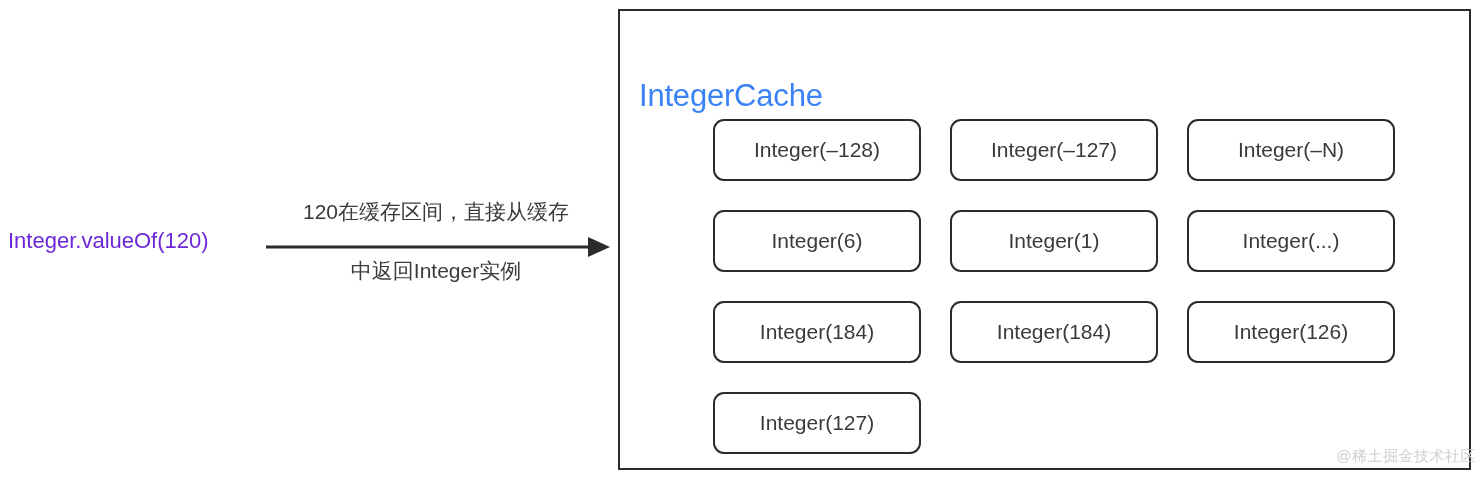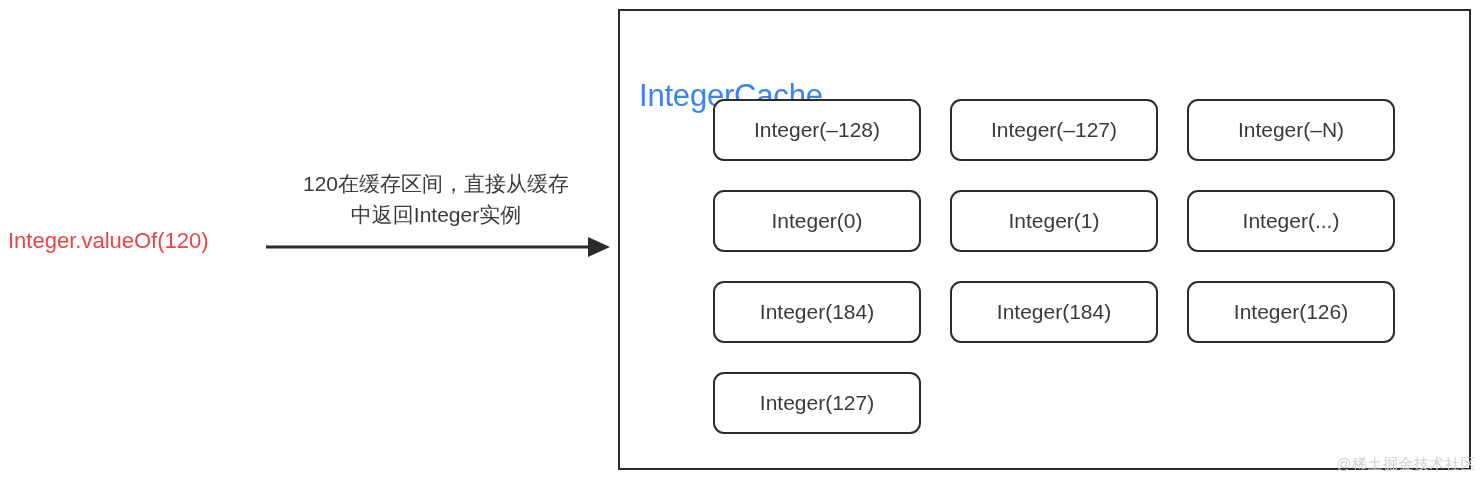--- a/index.html
+++ b/index.html
@@ -17,21 +17,21 @@
     -webkit-font-smoothing: antialiased;
   }
 
   
   #call-label {
     position: absolute;
     left: 8px;
     top: 226px;
     font-size: 22px;
     line-height: 30px;
-    color: #ef4444;
+    color: #6d28d9;
     white-space: nowrap;
   }
 
   
   #flow-arrow {
     position: absolute;
     left: 266px;
     top: 232px;
     width: 344px;
     height: 30px;
@@ -39,21 +39,21 @@
   #arrow-caption {
     position: absolute;
     left: 262px;
     top: 168px;
     width: 348px;
     text-align: center;
     font-size: 21px;
     line-height: 31px;
     color: #3a3a3a;
   }
-  #arrow-caption .cap-line { display: block; }
+  #arrow-caption .cap-line { display: block; margin-top: 28px; }
 
   
   #cache-panel {
     position: absolute;
     left: 618px;
     top: 9px;
     width: 853px;
     height: 461px;
     box-sizing: border-box;
     border: 2px solid #2b2b2b;
@@ -66,21 +66,21 @@
     font-size: 31px;
     font-weight: normal;
     letter-spacing: -0.2px;
     color: #3b82f6;
     margin-top: 40px;
   }
 
   #cache-grid {
     position: absolute;
     left: 93px;
-    top: 88px;
+    top: 108px;
     width: 682px;
     display: grid;
     grid-template-columns: 208px 208px 208px;
     column-gap: 29px;
     row-gap: 34px;
     gap: 29px;
   }
   .cache-cell {
     height: 62px;
     box-sizing: border-box;
@@ -92,21 +92,21 @@
     justify-content: center;
     font-size: 21px;
     color: #3a3a3a;
     white-space: nowrap;
   }
 
   
   #watermark {
     position: absolute;
     right: 8px;
-    bottom: 14px;
+    bottom: 22px;
     font-size: 15px;
     color: #cfcfcf;
     white-space: nowrap;
     letter-spacing: 0.5px;
   }
 </style>
 </head>
 <body>
 
 <div id="call-label">Integer.valueOf(120)</div>
@@ -121,21 +121,21 @@
   <polygon points="322,5 344,15 322,25" fill="#2b2b2b"></polygon>
 </svg>
 
 <div id="cache-panel">
   <div id="panel-title">IntegerCache</div>
 
   <div id="cache-grid">
     <div class="cache-cell">Integer(–128)</div>
     <div class="cache-cell">Integer(–127)</div>
     <div class="cache-cell">Integer(–N)</div>
-    <div class="cache-cell">Integer(0)</div>
+    <div class="cache-cell">Integer(6)</div>
     <div class="cache-cell">Integer(1)</div>
     <div class="cache-cell">Integer(...)</div>
     <div class="cache-cell">Integer(184)</div>
     <div class="cache-cell">Integer(184)</div>
     <div class="cache-cell">Integer(126)</div>
     <div class="cache-cell">Integer(127)</div>
   </div>
 </div>
 
 <div id="watermark">@稀土掘金技术社区</div>

